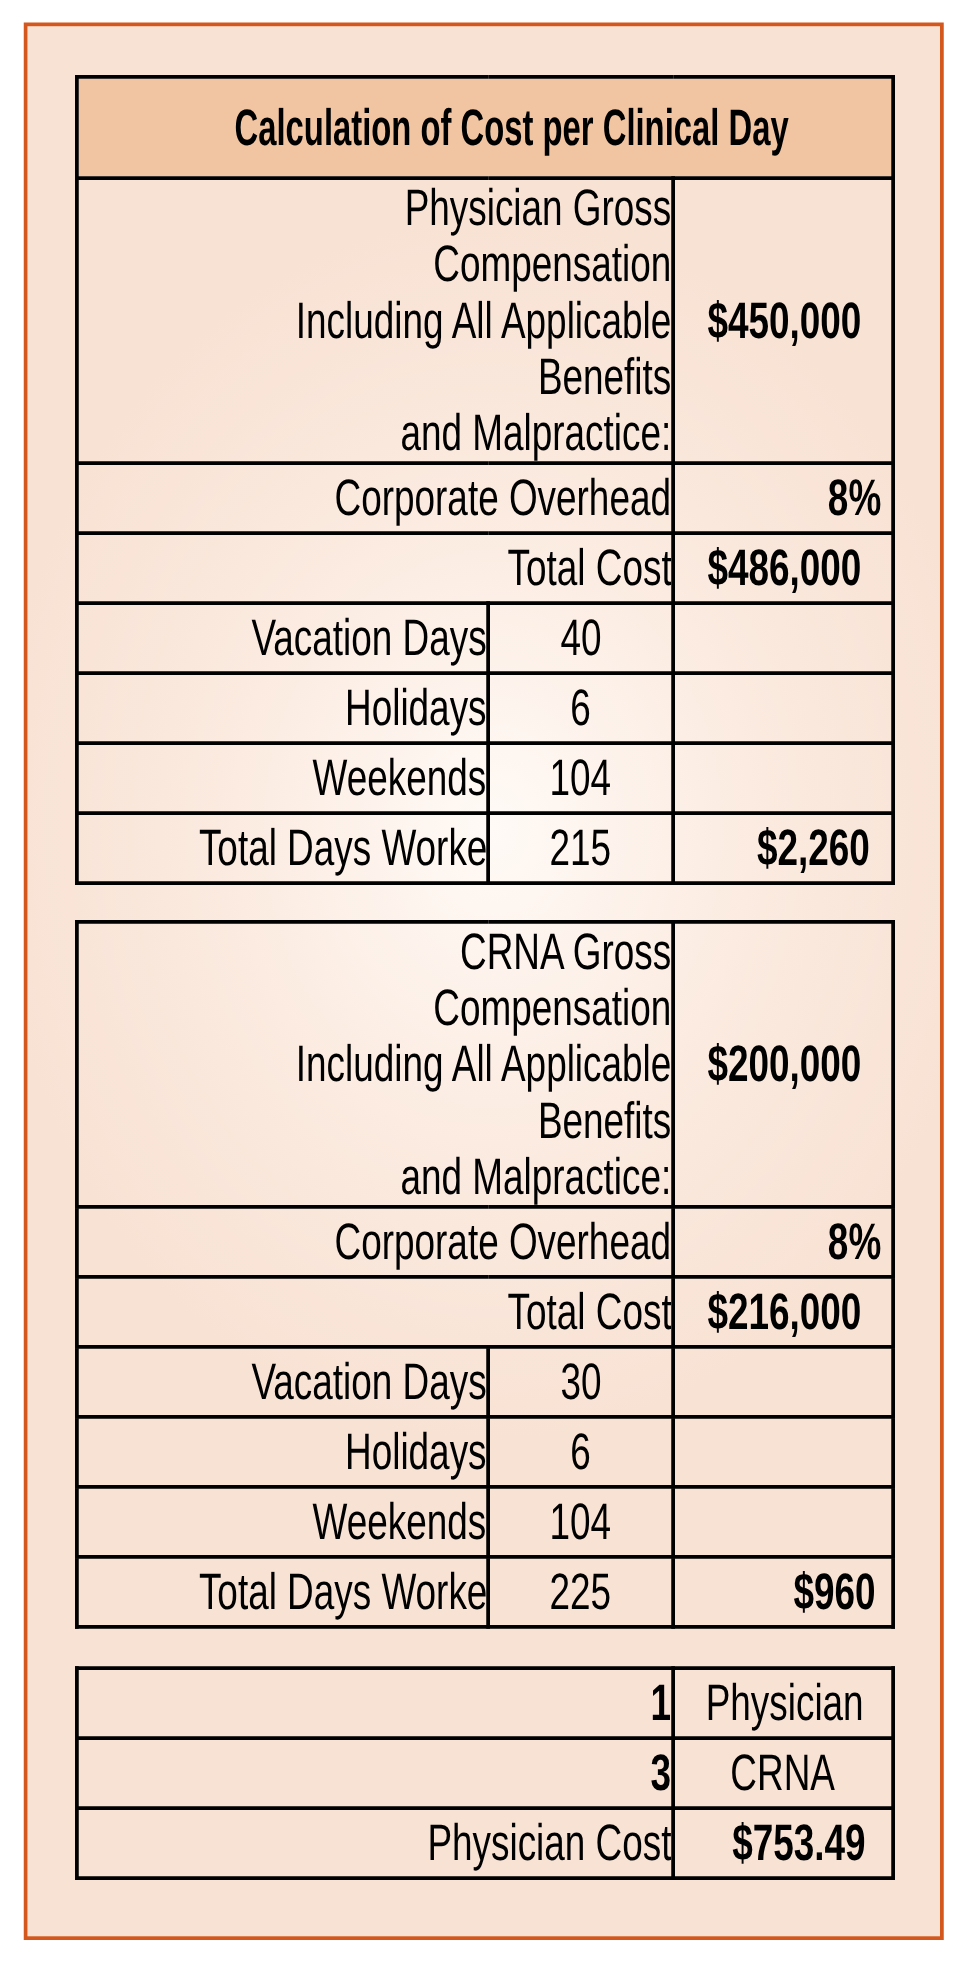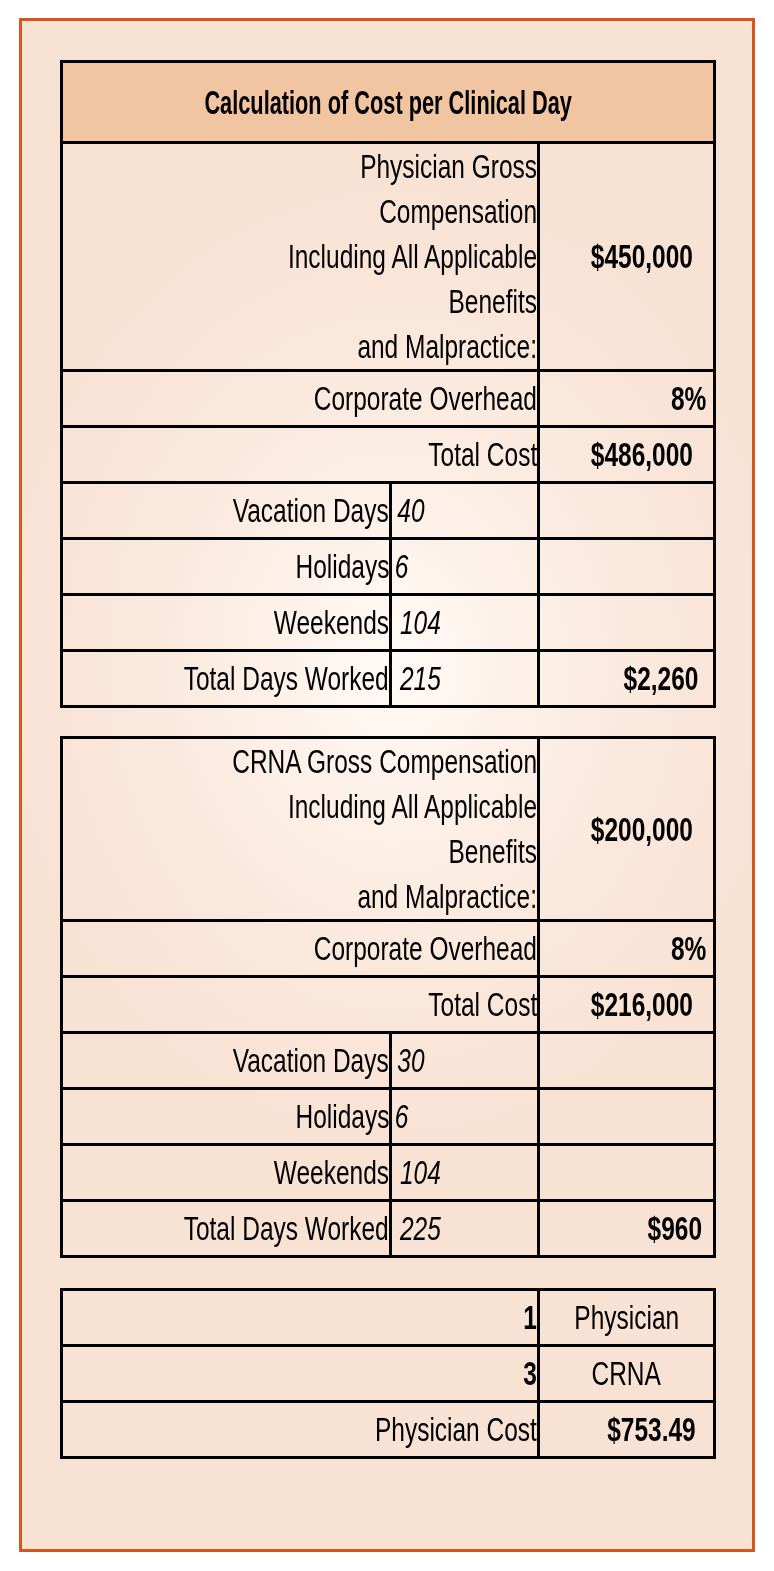--- a/index.html
+++ b/index.html
@@ -29,42 +29,42 @@
     border-collapse: collapse;
     table-layout: fixed;
     width: 653px;
     margin-left: 38px;
     background: transparent;
   }
   table.fig td {
     border: 3px solid var(--grid, #000000);
     padding: 0;
     vertical-align: middle;
-    font-size: 34px;
+    font-size: 41px;
     line-height: 1.08;
     overflow: hidden;
   }
   .t1 { margin-top: 39px; }
   .t2 { margin-top: 28px; }
   .t3 { margin-top: 30px; }
 
   td.head {
     background: var(--header-fill, #F1C4A2);
     height: 78px;
     text-align: center;
     font-weight: bold;
     font-size: 48px;
   }
   .t3 td.head { height: 72px; }
 
   tr.row td { height: 53px; }
   tr.tall td { height: 136px; }
 
   td.label { text-align: right; padding-right: 16px; margin-top: 25px; }
-  td.num   { text-align: left; font-style: italic; }
+  td.num   { text-align: center; }
   td.money { text-align: right; font-weight: bold; }
   td.plain { text-align: center; }
   td.ratio-num { text-align: right; font-weight: bold; padding-right: 20px; }
 
   
   .cx {
     display: inline-block;
     transform: scaleX(0.72);
     white-space: nowrap;
   }

